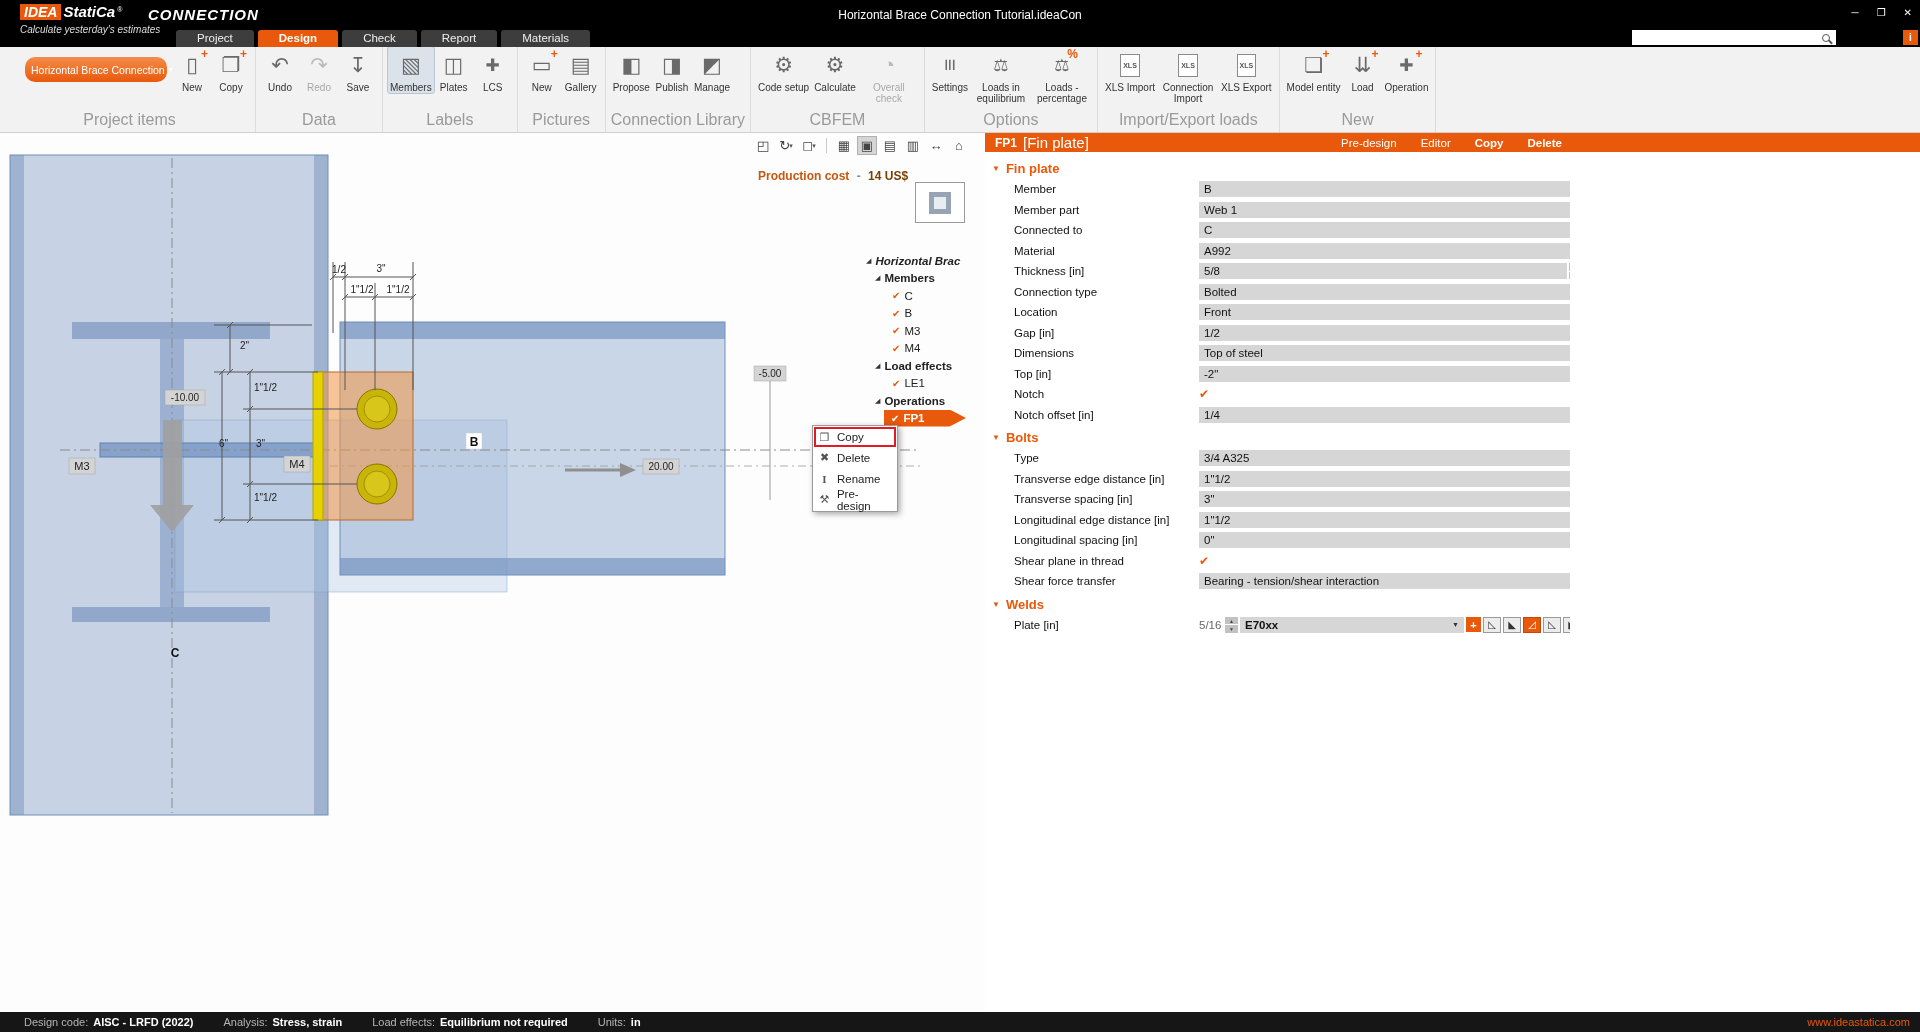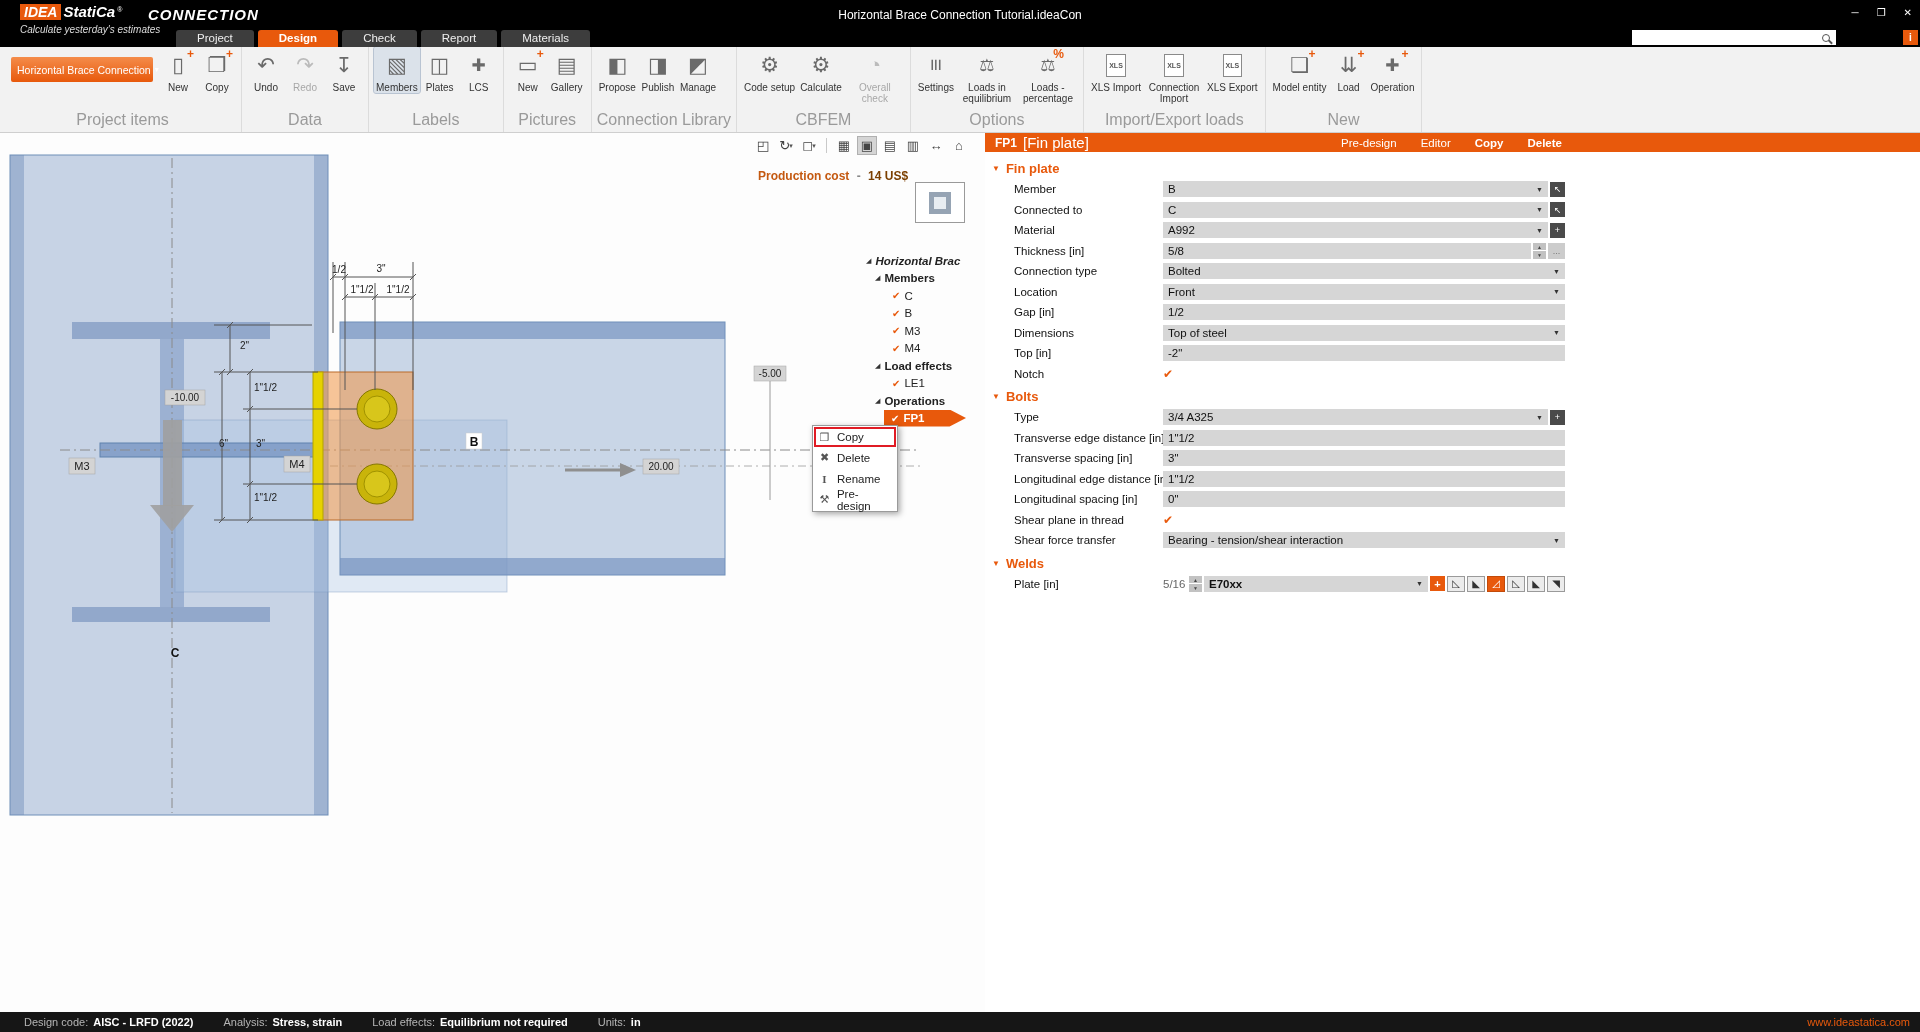--- a/index.html
+++ b/index.html
@@ -26,21 +26,21 @@
   .search input { border:none; outline:none; flex:1; font-size:10px; height:12px; }
   .mag { width:8px; height:8px; border:1.5px solid #555; border-radius:50%; position:relative; margin-right:2px; }
   .mag::after { content:""; position:absolute; width:5px; height:1.5px; background:#555; transform:rotate(45deg); right:-4px; bottom:-2px; }
   .info-btn { position:absolute; right:2px; top:2px; width:15px; height:15px; background:#e8590c; color:#fff; font-size:10px; font-weight:bold; display:flex; align-items:center; justify-content:center; }
 
   
   .ribbon { height:86px; background:#f2f2f2; border-bottom:1px solid #cfcfcf; display:flex; align-items:stretch; padding-left:4px; }
   .rgroup { display:flex; flex-direction:column; padding:0 5px; border-right:1px solid #dcdcdc; }
   .ritems { display:flex; flex:1; align-items:flex-start; gap:1px; }
   .rgroup-label { font-size:16px; color:#9a9a9a; text-align:center; padding:1px 0 3px; white-space:nowrap; }
-  .pcombo { width:142px; height:25px; margin:10px 5px 0 2px; background:linear-gradient(#f48c4a,#e8590c); color:#fff; font-size:10.5px; display:flex; align-items:center; justify-content:space-between; padding:0 6px; border-radius:2px; white-space:nowrap; }
+  .pcombo { width:142px; height:25px; margin:10px 5px 0 16px; background:linear-gradient(#f48c4a,#e8590c); color:#fff; font-size:10.5px; display:flex; align-items:center; justify-content:space-between; padding:0 6px; border-radius:10px; white-space:nowrap; }
   .pcombo .ccaret { font-size:8px; margin-left:4px; }
   .ritem { min-width:38px; max-width:60px; display:flex; flex-direction:column; align-items:center; padding:3px 2px 0; border-radius:2px; }
   .ritem.selected { background:#dbe2ea; outline:1px solid #b9c4d2; }
   .ritem.disabled { opacity:.4; }
   .ricon { width:30px; height:30px; position:relative; display:flex; align-items:center; justify-content:center; font-size:21px; color:#6a6a6a; }
   .ricon .glyph.small { font-size:17px; }
   .ricon .glyph.rot { transform:rotate(90deg); display:inline-block; }
   .ricon .glyph.xls { font-size:7px; font-weight:bold; border:1px solid #8a8a8a; background:#fff; color:#555; padding:7px 2px; letter-spacing:0; }
   .plusov { position:absolute; top:-3px; right:-1px; color:#e8590c; font-weight:bold; font-size:12px; }
   .rlabel { font-size:10px; color:#333; text-align:center; line-height:1.12; margin-top:2px; max-width:56px; }
@@ -82,21 +82,21 @@
   
   .props { flex:1; display:flex; flex-direction:column; background:#fff; }
   .props-header { position:relative; height:19px; background:#e8590c; color:#fff; display:flex; align-items:center; padding:0 10px; font-size:12px; flex:none; }
   .ph-id { font-weight:bold; margin-right:6px; }
   .ph-type { font-size:15px; }
   .ph-actions { position:absolute; right:358px; top:0; height:19px; display:flex; align-items:center; gap:24px; font-size:11.5px; }
   .ph-actions .strong { font-weight:bold; }
   .props-body { flex:1; padding-top:4px; overflow:hidden; width:585px; }
   .psection-h { display:flex; align-items:center; gap:6px; padding:5px 0 3px 7px; color:#e8590c; font-weight:bold; font-size:13px; }
   .psec-exp { font-size:8px; }
-  .prow { display:flex; align-items:center; height:20.5px; padding-left:29px; font-size:11.5px; }
+  .prow { display:flex; align-items:center; height:20.5px; padding-left:29px; font-size:11.5px;gap:36px; }
   .plabel { width:149px; color:#111; flex:none; white-space:nowrap; }
   .pctrl { width:402px; flex:none; display:flex; align-items:center; gap:2px; }
   .pbox { flex:1; height:16px; background:#d6d6d6; display:flex; align-items:center; padding:0 5px; color:#111; min-width:0; }
   .pbox span.val { overflow:hidden; white-space:nowrap; }
   .pbox .caret { margin-left:auto; font-size:7px; color:#333; flex:none; }
   .pbtn { width:15px; height:15px; background:#4a4a4a; color:#fff; display:flex; align-items:center; justify-content:center; font-size:9px; flex:none; }
   .pbtn.orange { background:#e8590c; font-weight:bold; font-size:11px; }
   .spinner { width:13px; height:16px; display:flex; flex-direction:column; gap:1px; flex:none; }
   .spinner span { flex:1; background:#c2c2c2; font-size:5px; display:flex; align-items:center; justify-content:center; color:#444; }
   .dots { width:17px; height:16px; background:#cccccc; color:#777; display:flex; align-items:center; justify-content:center; font-size:9px; flex:none; }
@@ -603,20 +603,28 @@
           <div class="pbox">
             <span class="val">B</span>
             <span class="caret">▼</span>
           </div>
           <div class="pbtn">
               <span>↖</span>
             </div>
         </div>
       </div>
 
+      <div class="prow">
+        <div class="plabel">Member part</div>
+        <div class="pctrl">
+          <div class="pbox">
+            <span class="val">Web 1</span>
+          </div>
+        </div>
+      </div>
 
       <div class="prow">
         <div class="plabel">Connected to</div>
         <div class="pctrl">
           <div class="pbox">
             <span class="val">C</span>
             <span class="caret">▼</span>
           </div>
           <div class="pbtn">
               <span>↖</span>
@@ -699,20 +707,28 @@
         </div>
       </div>
 
       <div class="prow">
         <div class="plabel">Notch</div>
         <div class="pctrl">
           <span class="pcheck">✔</span>
         </div>
       </div>
 
+      <div class="prow">
+        <div class="plabel">Notch offset [in]</div>
+        <div class="pctrl">
+          <div class="pbox">
+            <span class="val">1/4</span>
+          </div>
+        </div>
+      </div>
 
       <div class="psection-h">
         <span class="psec-exp">▼</span>
         <span>Bolts</span>
       </div>
 
       <div class="prow">
         <div class="plabel">Type</div>
         <div class="pctrl">
           <div class="pbox">

